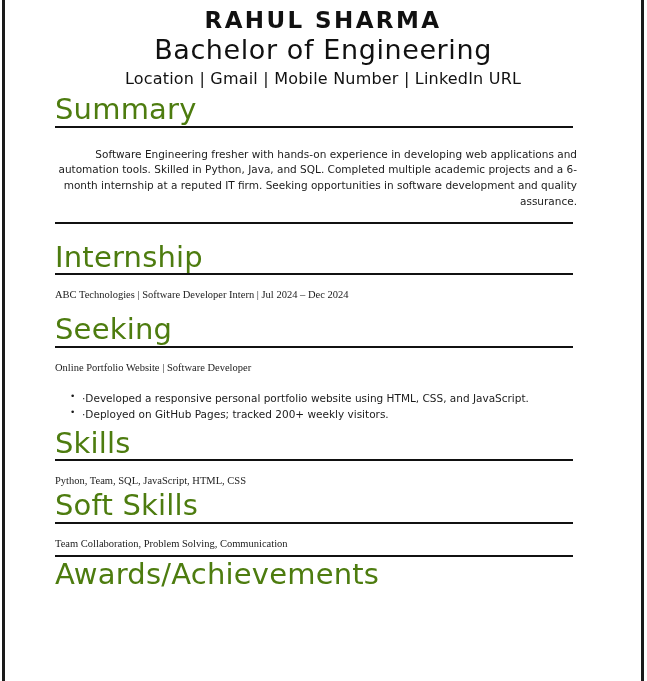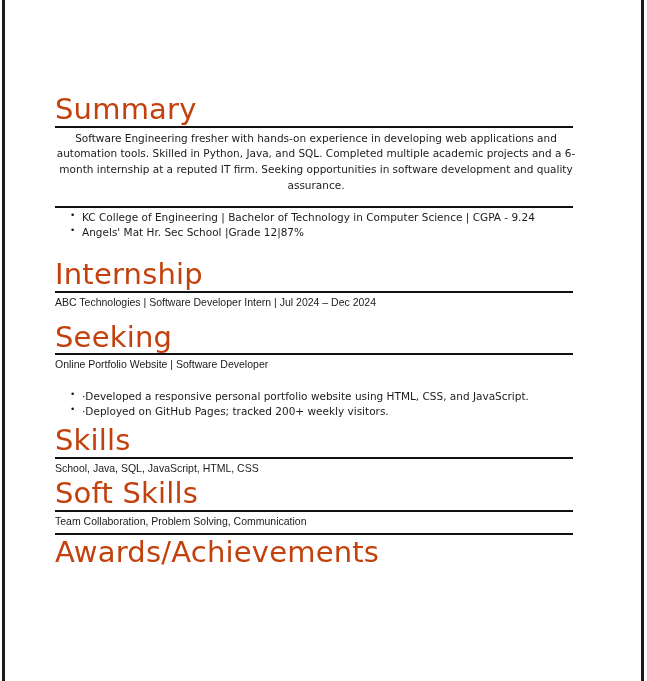--- a/index.html
+++ b/index.html
@@ -74,46 +74,46 @@
     top: 95px;
     width: 565px;
   }
   .section { margin: 0; }
 
   .sec-title {
     font-family: "DejaVu Sans", sans-serif;
     font-weight: normal;
     font-size: 29px;
     line-height: 1.02;
-    color: #c2410c;
+    color: #4d7c0f;
     letter-spacing: 0.2px;
     white-space: nowrap;
   }
   .rule {
     height: 0;
     border-top: 2.6px solid #111;
     width: 518px;
     margin-top: 1px;
   }
 
   .body-text {
     font-family: "DejaVu Sans", sans-serif;
     font-size: 10.5px;
     line-height: 1.5;
     color: #1b1b1b;
     width: 522px;
-    margin-top: 3px;
-    text-align: center;
+    margin-top: 19px;
+    text-align: right;
   }
   .sub-line {
-    font-family: Liberation Sans, sans-serif;
+    font-family: Liberation Serif, serif;
     font-size: 10.5px;
     line-height: 1.45;
     color: #1b1b1b;
-    margin-top: 2px;
+    margin-top: 12px;
   }
   ul.bullets {
     list-style: none;
     margin: 2px 0 0 0;
     padding: 0;
   }
   ul.bullets li {
     position: relative;
     font-family: "DejaVu Sans", sans-serif;
     font-size: 10.5px;
@@ -139,37 +139,38 @@
 </head>
 <body>
 
 <div class="page">
 
   <div class="edge-left"></div>
   <div class="edge-right"></div>
 
   <div class="sheet">
 
+    <div class="hdr">
+      <div class="hdr-name">RAHUL SHARMA</div>
+      <div class="hdr-degree">Bachelor of Engineering</div>
+      <div class="hdr-contact">Location | Gmail | Mobile Number | LinkedIn URL</div>
+    </div>
 
     <div class="col">
 
       <div class="section">
         <div class="sec-title">Summary</div>
         <div class="rule"></div>
         <div class="body-text">Software Engineering fresher with hands-on experience in developing web applications and automation tools. Skilled in Python, Java, and SQL. Completed multiple academic projects and a 6-month internship at a reputed IT firm. Seeking opportunities in software development and quality assurance.</div>
       </div>
 
       <div class="gap-md"></div>
 
       <div class="section">
         <div class="rule"></div>
-        <ul class="bullets">
-          <li>KC College of Engineering | Bachelor of Technology in Computer Science | CGPA - 9.24</li>
-          <li>Angels' Mat Hr. Sec School |Grade 12|87%</li>
-        </ul>
       </div>
 
       <div class="gap-lg"></div>
 
       <div class="section">
         <div class="sec-title">Internship</div>
         <div class="rule"></div>
         <div class="sub-line">ABC Technologies | Software Developer Intern | Jul 2024 – Dec 2024</div>
         <ul class="bullets">
         </ul>
@@ -186,21 +187,21 @@
           <li>·Developed a responsive personal portfolio website using HTML, CSS, and JavaScript.</li>
           <li>·Deployed on GitHub Pages; tracked 200+ weekly visitors.</li>
         </ul>
       </div>
 
       <div class="gap-sm"></div>
 
       <div class="section">
         <div class="sec-title">Skills</div>
         <div class="rule"></div>
-        <div class="sub-line">School, Java, SQL, JavaScript, HTML, CSS</div>
+        <div class="sub-line">Python, Team, SQL, JavaScript, HTML, CSS</div>
       </div>
 
       <div class="gap-xs"></div>
 
       <div class="section">
         <div class="sec-title">Soft Skills</div>
         <div class="rule"></div>
         <div class="sub-line">Team Collaboration, Problem Solving, Communication</div>
       </div>
 

